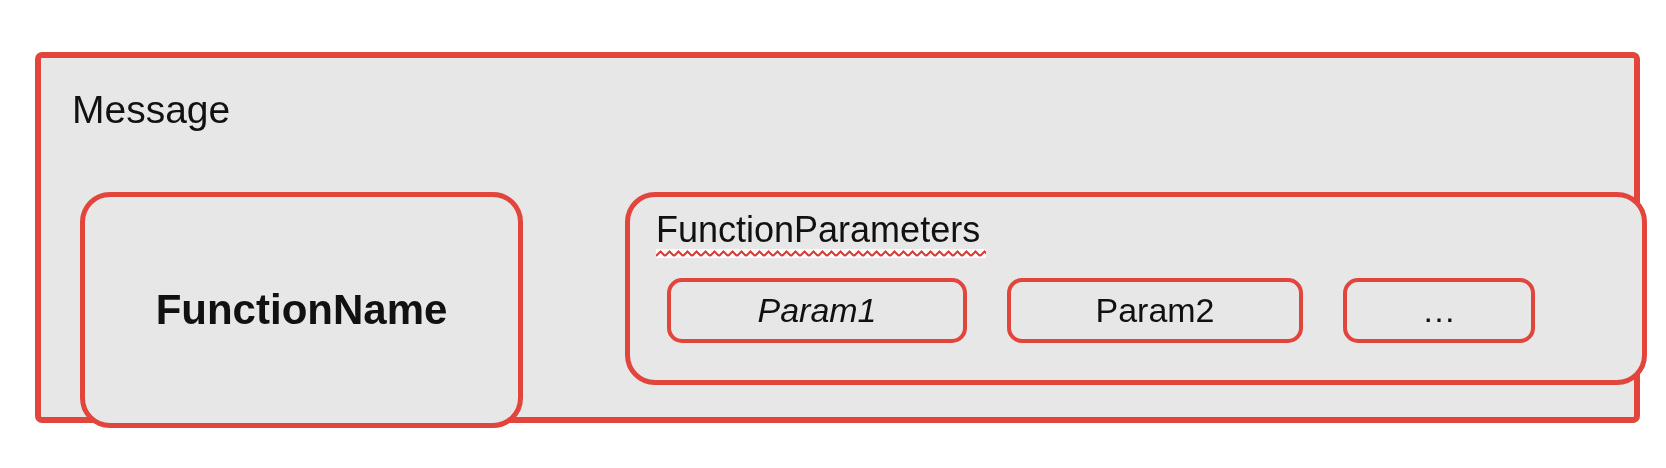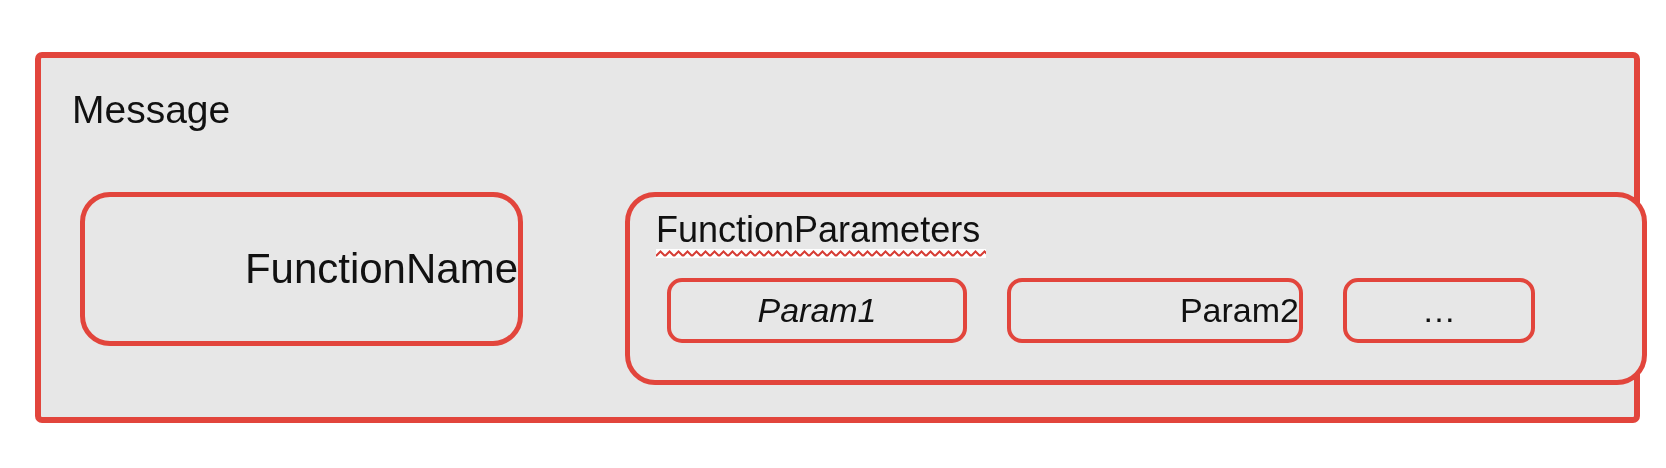--- a/index.html
+++ b/index.html
@@ -37,26 +37,27 @@
   }
   #message-label {
     left: 31px;
     top: 30px;
     font-size: 39px;
   }
   #function-name-box {
     left: 39px;
     top: 134px;
     width: 443px;
-    height: 154px;
+    height: 236px;
     border-width: 5px;
     border-radius: 30px;
     display: flex;
     align-items: center;
-    justify-content: flex-end;
+    justify-content: center;
+    font-weight: bold;
   }
   #function-name-box .big-label {
     font-size: 42px;
   }
   #function-parameters-box {
     left: 584px;
     top: 134px;
     width: 1022px;
     height: 193px;
     border-width: 5px;
@@ -85,21 +86,21 @@
     border-width: 4px;
     border-radius: 15px;
     display: flex;
     align-items: center;
     justify-content: center;
   }
   .param-box .param-label {
     font-size: 34px;
   }
   #param-box-1 { left: 37px;  width: 300px; font-style: italic; }
-  #param-box-2 { left: 377px; width: 296px; justify-content: flex-end; }
+  #param-box-2 { left: 377px; width: 296px; }
   #param-box-etc { left: 713px; width: 192px; }
 </style>
 </head>
 <body>
 
 <div class="canvas">
 
   <div class="box" id="message-box">
 
     <div class="corner-label" id="message-label">Message</div>

